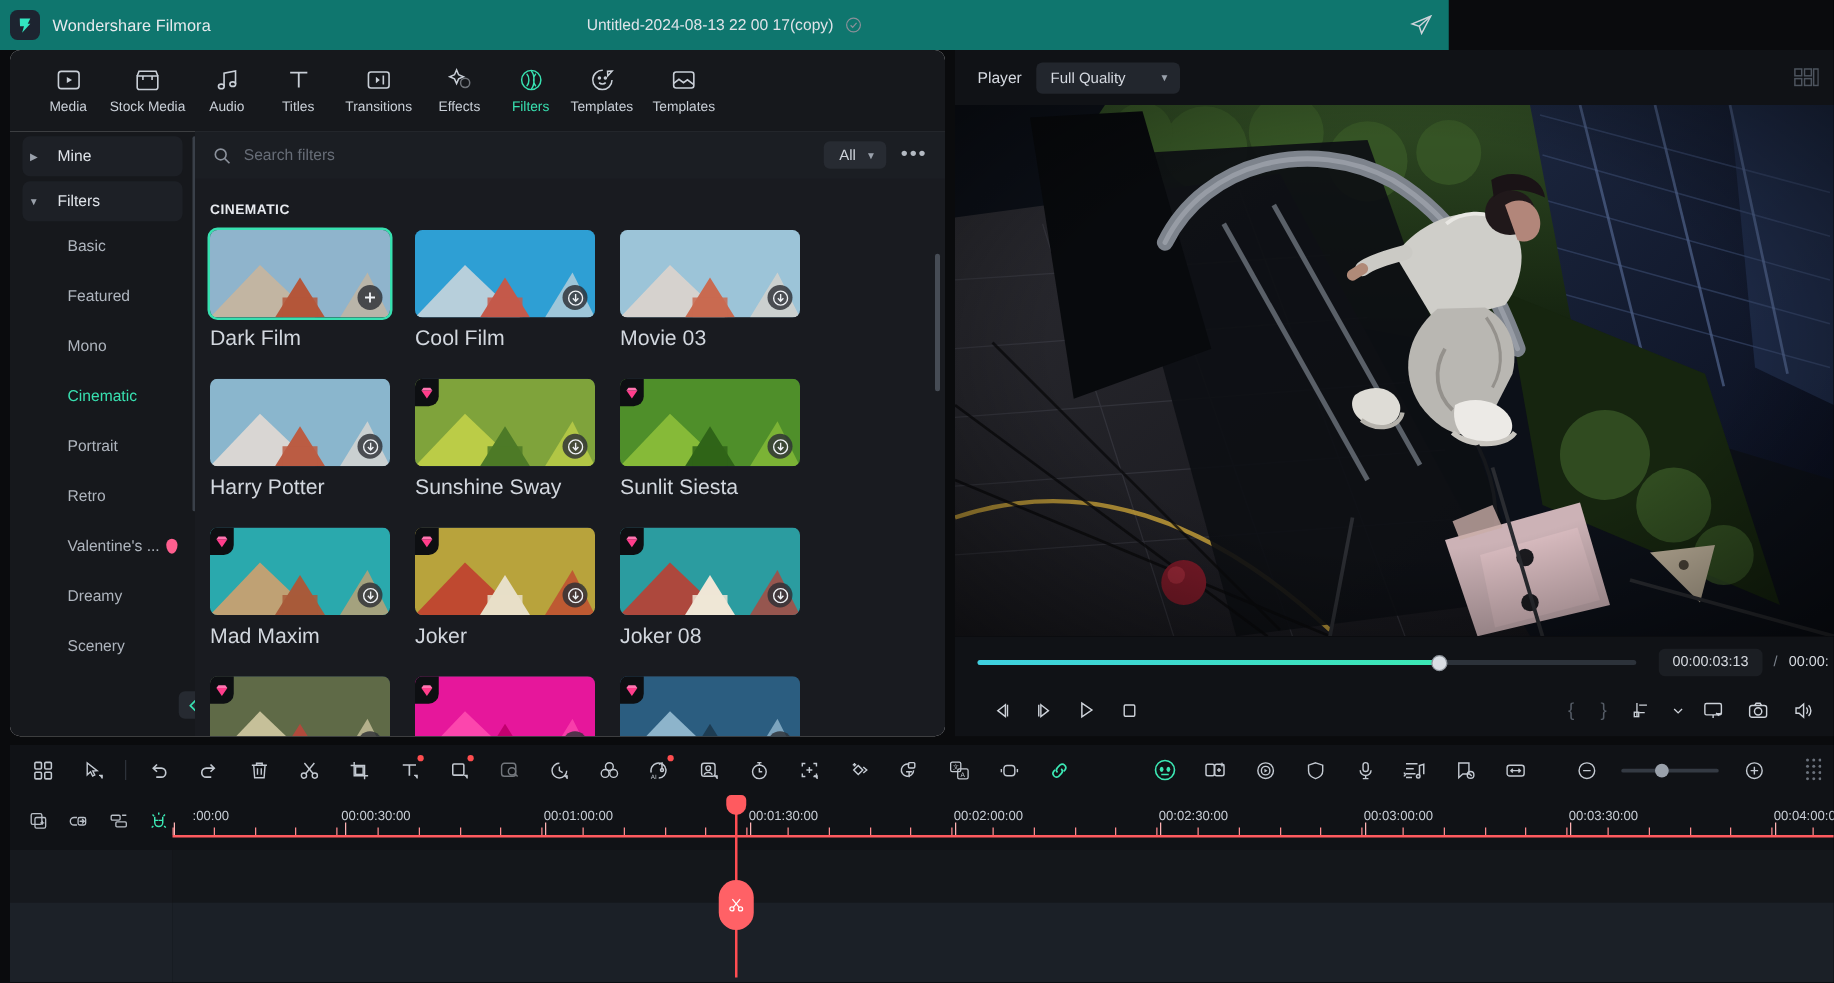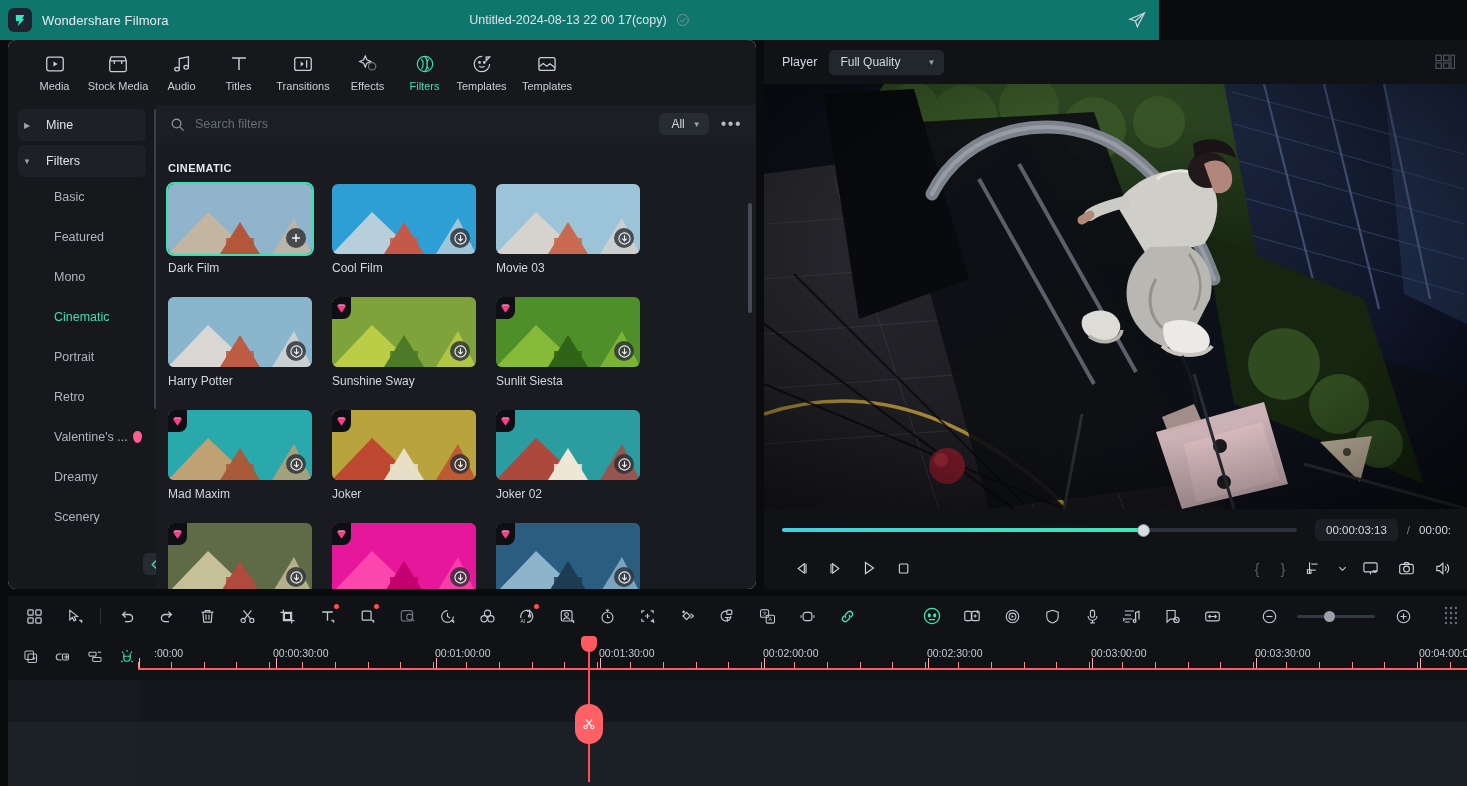--- a/index.html
+++ b/index.html
@@ -112,21 +112,21 @@
   .badge-gem {
     position:absolute; left:0; top:0; width:19px; height:22px; background:#0d0f12;
     border-radius:5px 0 8px 0; display:flex; align-items:center; justify-content:center;
   }
   .gem { width:11px; height:11px; }
   .corner-btn {
     position:absolute; right:6px; bottom:6px; width:20px; height:20px; border-radius:50%;
     background:rgba(45,48,54,.82); display:flex; align-items:center; justify-content:center;
     color:#e6e9ee;
   }
-  .card-label { font-size:12px; color:#d2d7de; margin-top:7px; white-space:nowrap;
+  .card-label { font-size:17px; color:#d2d7de; margin-top:7px; white-space:nowrap;
       overflow:hidden; text-overflow:ellipsis; }
   .grid-scroll {
     position:absolute; right:4px; top:60px; width:4px; height:110px;
     background:#464c55; border-radius:2px;
   }
 
   
   .player {
     position:absolute; left:764px; top:40px; width:703px; height:549px;
     background:#101216;
@@ -141,21 +141,21 @@
     display:flex; align-items:center; justify-content:space-between; padding:0 9px 0 11px;
     font-size:12px; color:#d5d9e0; cursor:pointer;
   }
   .qual .cv { font-size:8px; color:#9aa1ab; }
   .layout-ic { position:absolute; right:12px; width:20px; height:18px; color:#4d545e; }
 
   .stage { position:absolute; top:44px; left:0; width:703px; height:425px; overflow:hidden; background:#000; }
   .stage svg { display:block; }
 
   .pctrl { position:absolute; top:469px; left:0; width:703px; height:80px; }
-  .seek-row { display:flex; align-items:center; height:42px; padding:0 16px 0 18px; }
+  .seek-row { display:flex; align-items:center; height:42px; padding:0 4px 0 18px; }
   .seek { position:relative; width:528px; height:4px; background:#2c323a; border-radius:2px; }
   .seek-fill { position:absolute; left:0; top:0; height:4px; width:70%;
      background:linear-gradient(90deg,#3fd0e0,#3ce8b4); border-radius:2px; }
   .seek-knob { position:absolute; left:70%; top:-4.5px; margin-left:-6px;
      width:13px; height:13px; border-radius:50%; background:#d9dde3; border:1px solid #8d939b;}
   .tc-box { margin-left:18px; background:#1b1e23; border-radius:5px; padding:5px 11px;
      font-size:11.5px; color:#d6dae0; font-family:"Liberation Sans",sans-serif; white-space:nowrap;}
   .tc-sep { margin:0 9px; color:#7b828c; font-size:11.5px; }
   .tc-total { font-size:11.5px; color:#d6dae0; white-space:nowrap; }
 
@@ -518,21 +518,21 @@
                     <svg class="gem" viewBox="0 0 12 12">
                       <path d="M1.2 3.6h9.6L6 10.6z" fill="#ff3d8b"></path>
                       <path d="M1.2 3.6L3 1.4h6l1.8 2.2z" fill="#ff74b0"></path>
                     </svg>
                   </div><div class="corner-btn">
                     <svg width="13" height="13" viewBox="0 0 14 14" fill="none" stroke="#eef1f5" stroke-width="1.2">
                       <circle cx="7" cy="7" r="6"></circle>
                       <path d="M7,3.4 V9.4M4.6,7.2 L7,9.6 L9.4,7.2"></path>
                     </svg>
                   </div></div>
-                <div class="card-label">Joker 02</div>
+                <div class="card-label">Joker 08</div>
               </div>
               <div class="card">
                 <div class="thumb"><svg width="144" height="70" viewBox="0 0 144 70">
                     <rect width="144" height="70" fill="#5f6a47"></rect>
                     <polygon points="0,70 40,28 84,70" fill="#d8cfa8" opacity="0.85"></polygon>
                     <polygon points="52,70 72,38 92,70" fill="#b04a3c"></polygon>
                     <polygon points="104,70 126,34 144,70" fill="#d8cfa8" opacity="0.7"></polygon>
                     <rect x="58" y="54" width="28" height="16" fill="#b04a3c" opacity="0.85"></rect>
                   </svg><div class="badge-gem">
                     <svg class="gem" viewBox="0 0 12 12">

